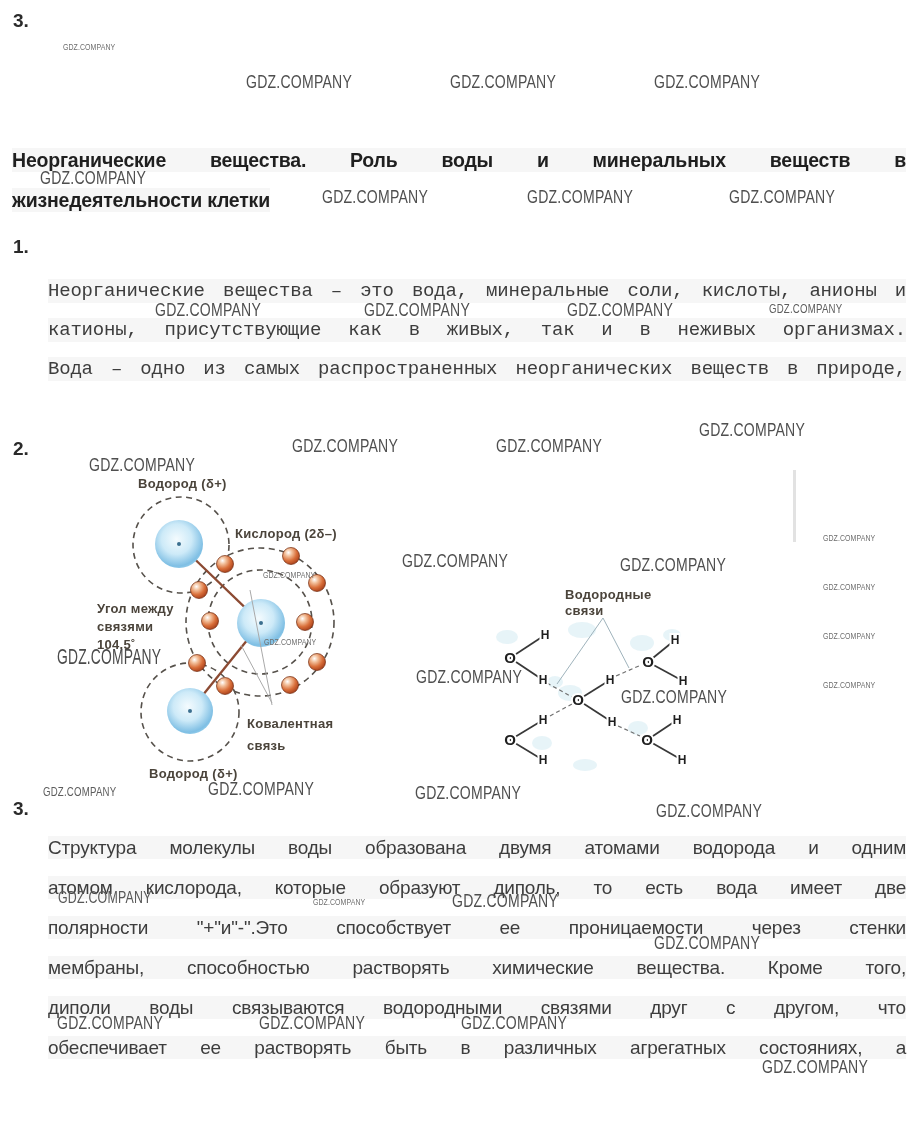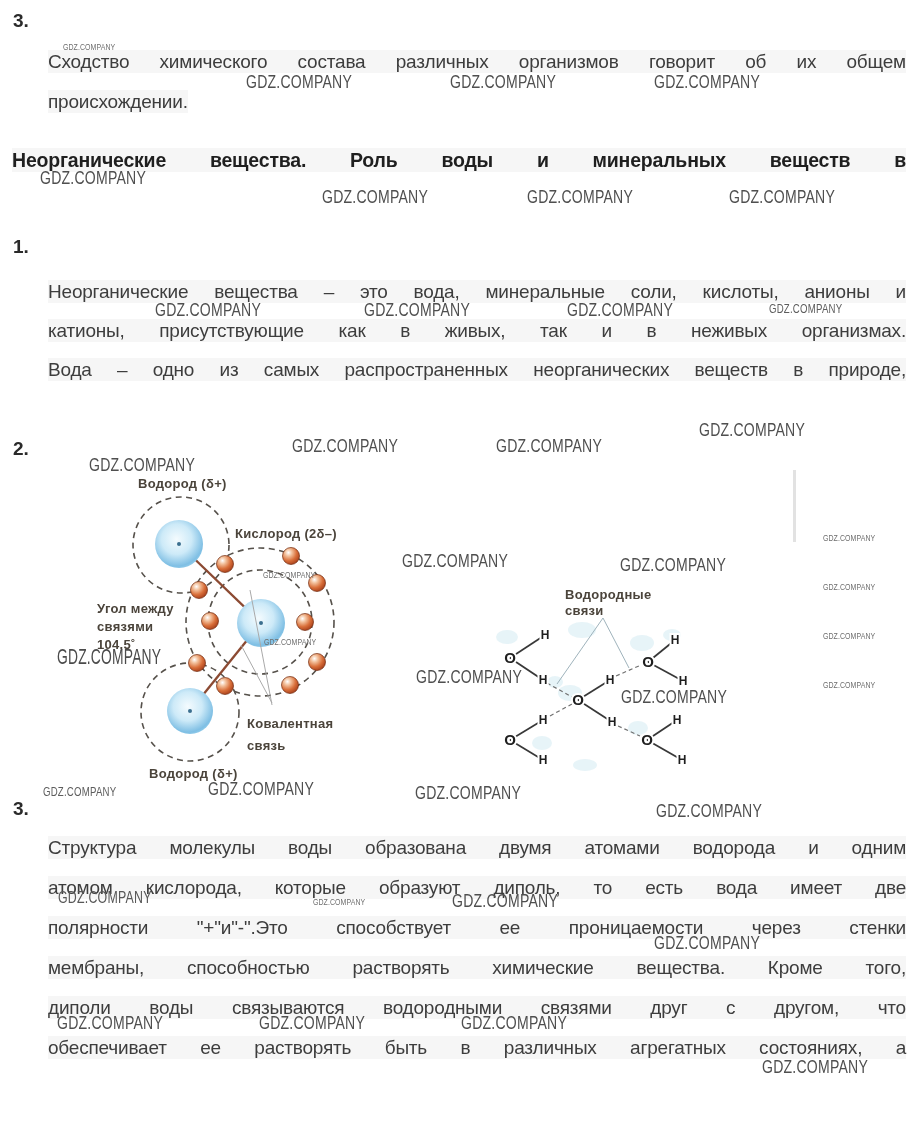--- a/index.html
+++ b/index.html
@@ -7,21 +7,21 @@
         font-family:"Liberation Sans","DejaVu Sans",sans-serif;}
   
   .num{position:absolute;left:13px;font-size:19px;font-weight:bold;color:#2a2a2a;line-height:22px;}
   
   .para{position:absolute;left:48px;width:858px;font-size:19px;color:#3d3d3d;letter-spacing:-0.2px;}
   .para .ln{height:40px;line-height:40px;overflow:visible;}
   .para .ln.j{text-align:justify;text-align-last:justify;}
   .para .ln.l{text-align:left;}
   .strip{background:#f6f6f6;padding:1px 0;}
   .heading{left:12px;width:894px;font-weight:bold;color:#1f1f1f;font-size:19.5px;letter-spacing:-0.2px;}
-  .p-item1 .ln{height:39px;line-height:39px;}
+  .p-item1 .ln{height:39px;line-height:39px;font-family:Liberation Mono, monospace;}
   
   .wm{position:absolute;color:#4f4f4f;transform-origin:0 0;white-space:nowrap;letter-spacing:0.3px;}
   .wm.m{font-size:18px;transform:scaleX(0.78);}
   .wm.m15{font-size:16.5px;transform:scaleX(0.75);color:#585858;}
   .wm.sm{font-size:13px;transform:scaleX(0.74);color:#5d5d5d;}
   .wm.t{font-size:8.5px;transform:scaleX(0.82);color:#6e6e6e;letter-spacing:0.1px;}
   .wm.b{font-size:22px;transform:scaleX(0.63);color:#4b4b4b;}
   
   .fig{position:absolute;}
   .dlab{font-family:"Liberation Sans","DejaVu Sans",sans-serif;font-size:13px;font-weight:700;
@@ -39,27 +39,24 @@
   .electron{fill:url(#eg);stroke:#702a0e;stroke-width:0.7;}
   .smudge{fill:#cfe9f2;opacity:0.5;}
   .artifact{position:absolute;background:#e2e2e2;}
 </style>
 </head>
 <body>
 
 <div class="page">
 
   <div class="num" style="top:10px">3.</div>
-  <div class="para" style="top:42px">
-    <div class="ln j"><span class="strip">Сходство химического состава различных организмов говорит об их общем</span></div>
-    <div class="ln l"><span class="strip">происхождении.</span></div>
-  </div>
 
   <div class="para heading" style="top:140px">
     <div class="ln j"><span class="strip">Неорганические вещества. Роль воды и минеральных веществ в</span></div>
+    <div class="ln l"><span class="strip">жизнедеятельности клетки</span></div>
   </div>
 
   <div class="num" style="top:236px">1.</div>
   <div class="para p-item1" style="top:272px">
     <div class="ln j"><span class="strip">Неорганические вещества – это вода, минеральные соли, кислоты, анионы и</span></div>
     <div class="ln j"><span class="strip">катионы, присутствующие как в живых, так и в неживых организмах.</span></div>
     <div class="ln j"><span class="strip">Вода – одно из самых распространенных неорганических веществ в природе,</span></div>
   </div>
 
   <div class="num" style="top:438px">2.</div>

